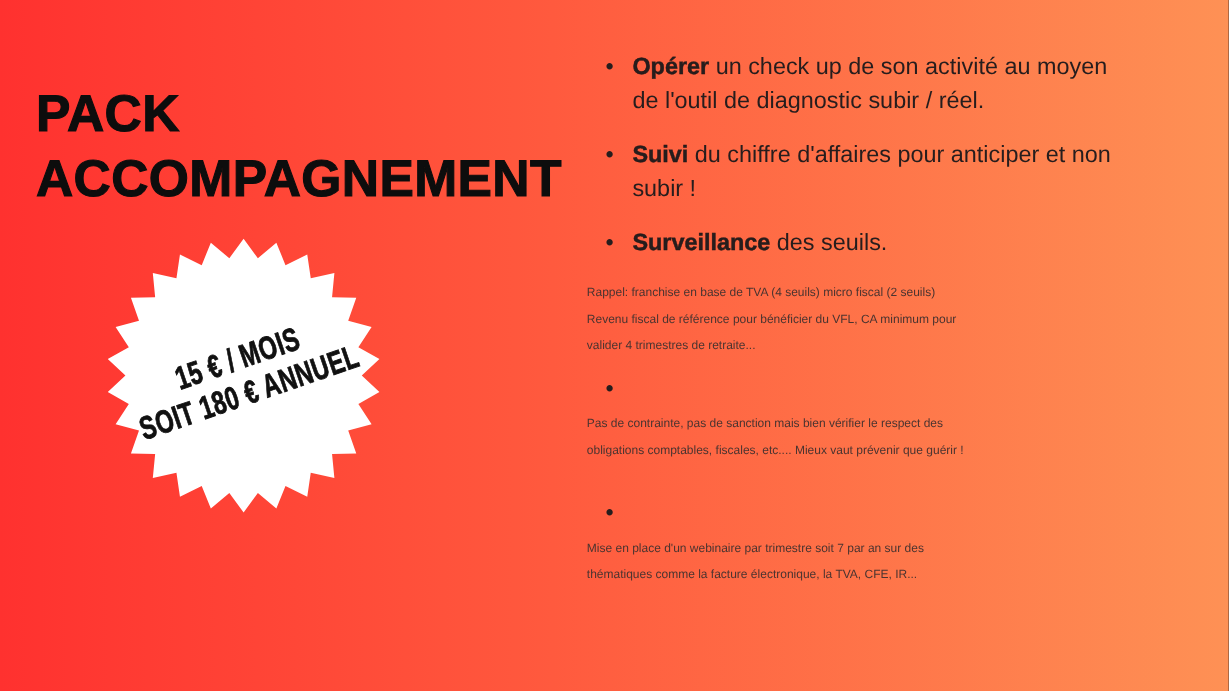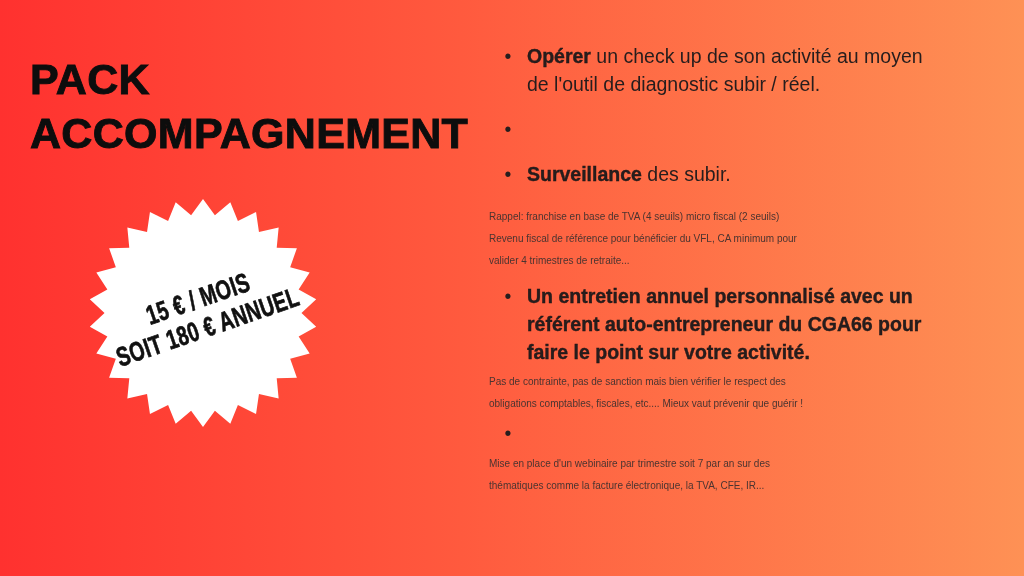--- a/index.html
+++ b/index.html
@@ -6,21 +6,21 @@
   .stage {
     position:relative;
     width:1024px; height:576px;
     overflow:hidden;
     background: linear-gradient(90deg, #ff312f 0%, #ff5a3e 45%, #fe9155 100%);
     font-family: "Liberation Sans", sans-serif;
   }
 
   
   .title {
-    position:absolute; left:30px; top:52px;
+    position:absolute; left:30px; top:68px;
     margin:0;
     font-size:43px; line-height:54px;
     font-weight:700;
     letter-spacing:0.3px;
     color:#0d0d0d;
     -webkit-text-stroke:0.9px #0d0d0d;
     white-space:pre;
   }
 
   
@@ -55,21 +55,21 @@
   .note {
     font-size:10px; line-height:22px;
     color:#4b3430;
     white-space:pre;
   }
   .blk-1 { margin-bottom:17px; }
   .blk-2 { margin-bottom:17px; }
   .blk-3 { margin-bottom:18px; }
   .blk-4 { margin-bottom:10px; }
   .blk-5 { margin-bottom:5px; }
-  .blk-6 { margin-bottom:4px; }
+  .blk-6 { margin-bottom:26px; }
   .blk-7 { margin-bottom:6px; }
 </style>
 </head>
 <body>
 
 <div class="stage">
 
   <h1 class="title">PACK
 ACCOMPAGNEMENT</h1>
 
@@ -86,36 +86,35 @@
   <div class="content">
 
     <div class="blk blk-1 bullet">
       <span class="dot">•</span>
       <div class="btext"><span class="bold">Opérer</span><span> un check up de son activité au moyen
 de l'outil de diagnostic subir / réel.</span></div>
     </div>
 
     <div class="blk blk-2 bullet">
       <span class="dot">•</span>
+      <div class="btext"><span class="bold">Suivi</span><span> du chiffre d'affaires pour anticiper et non
+subir !</span></div>
     </div>
 
     <div class="blk blk-3 bullet">
       <span class="dot">•</span>
-      <div class="btext"><span class="bold">Surveillance</span><span> des subir.</span></div>
+      <div class="btext"><span class="bold">Surveillance</span><span> des seuils.</span></div>
     </div>
 
     <div class="blk blk-4 note">Rappel: franchise en base de TVA (4 seuils) micro fiscal (2 seuils)
 Revenu fiscal de référence pour bénéficier du VFL, CA minimum pour
 valider 4 trimestres de retraite...</div>
 
     <div class="blk blk-5 bullet">
       <span class="dot">•</span>
-      <div class="btext"><span class="bold">Un entretien annuel personnalisé avec un
-référent auto-entrepreneur du CGA66 pour
-faire le point sur votre activité.</span><span></span></div>
     </div>
 
     <div class="blk blk-6 note">Pas de contrainte, pas de sanction mais bien vérifier le respect des
 obligations comptables, fiscales, etc.... Mieux vaut prévenir que guérir !</div>
 
     <div class="blk blk-7 bullet">
       <span class="dot">•</span>
     </div>
 
     <div class="blk blk-8 note">Mise en place d'un webinaire par trimestre soit 7 par an sur des

